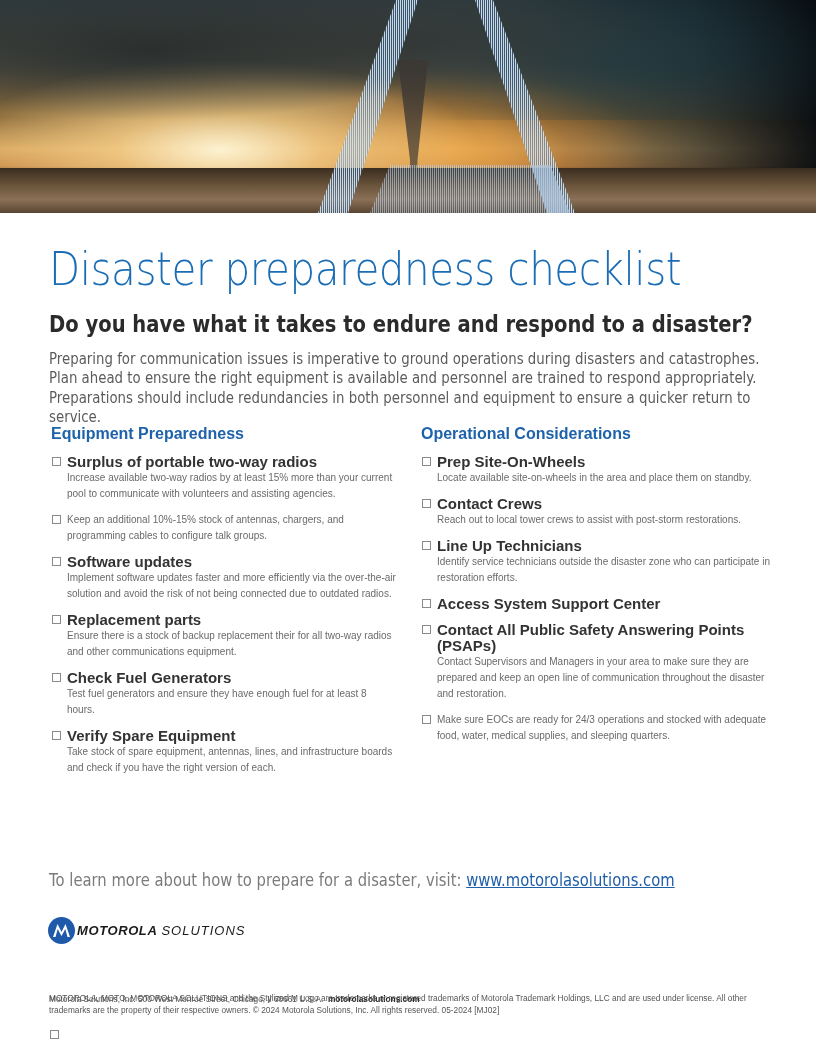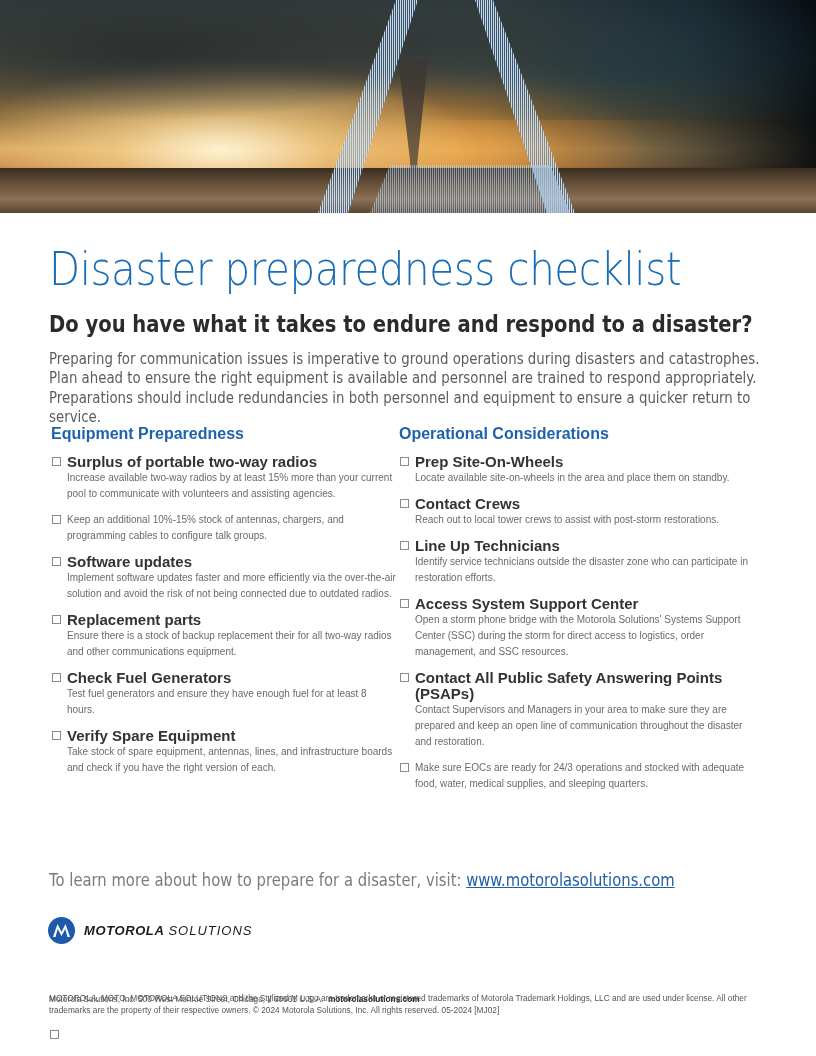--- a/index.html
+++ b/index.html
@@ -51,21 +51,21 @@
       transform: scaleX(0.85); transform-origin: left top; white-space: nowrap;
     }
     .intro {
       position: absolute; left: 49px; top: 350px; width: 840px;
       font-size: 15.5px; line-height: 19.3px; color: #5c5c5c; font-family: "DejaVu Sans", sans-serif;
       transform: scaleX(0.86); transform-origin: left top;
     }
 
     .col { position: absolute; top: 424px; }
     .col.left { left: 51px; width: 345px; }
-    .col.right { left: 399px; width: 360px; }
+    .col.right { left: 421px; width: 360px; }
     .col-heading {
       font-size: 16px; color: #1d62aa; margin-bottom: 10px; font-family: "Liberation Sans", sans-serif;
       line-height: 20px;
       font-weight: bold;
     }
     .item { position: relative; padding-left: 16px; margin-bottom: 10px; }
     .checkbox {
       position: absolute; left: 1px; top: 3px; width: 9px; height: 9px;
       border: 1px solid #8a8a8a; background: #fff; cursor: pointer;
     }
@@ -77,21 +77,21 @@
       font-size: 17px; color: #7b7b7b; font-family: "DejaVu Sans", sans-serif;
       transform: scaleX(0.87); transform-origin: left top; white-space: nowrap;
     }
     .learn a { color: #1f5fa8; text-decoration: underline; }
 
     .logo { position: absolute; left: 48px; top: 915px; height: 30px; display: flex; align-items: center; }
     .logo-mark {
       width: 27px; height: 27px; border-radius: 50%; background: #1f5aaa;
       display: flex; align-items: center; justify-content: center;
     }
-    .logo-word { margin-left: 9px; font-size: 13px; color: #1a1a1a; letter-spacing: 0.4px; }
+    .logo-word { margin-left: 2px; font-size: 13px; color: #1a1a1a; letter-spacing: 0.4px; }
     .logo-word b { font-weight: 900; font-style: italic; letter-spacing: 0.6px; }
     .logo-word span { font-style: italic; font-weight: normal; letter-spacing: 1px; }
 
     .footer { position: absolute; left: 49px; width: 740px; font-size: 8.3px; color: #555; line-height: 12px; }
     .footer.addr { top: 975px; margin-top: 18px; }
     .footer.addr b { color: #222; }
     .footer.legal { top: 992px; }
     .bottom-box { position: absolute; left: 50px; top: 1030px; width: 9px; height: 9px; border: 1px solid #8a8a8a; }
   </style>
 </head>
@@ -156,21 +156,20 @@
     <div class="item-desc">Reach out to local tower crews to assist with post-storm restorations.</div>
   </div>
   <div class="item">
     <span class="checkbox"></span>
     <div class="item-title">Line Up Technicians</div>
     <div class="item-desc">Identify service technicians outside the disaster zone who can participate in restoration efforts.</div>
   </div>
   <div class="item">
     <span class="checkbox"></span>
     <div class="item-title">Access System Support Center</div>
-    <div class="item-desc">Open a storm phone bridge with the Motorola Solutions' Systems Support Center (SSC) during the storm for direct access to logistics, order management, and SSC resources.</div>
   </div>
   <div class="item">
     <span class="checkbox"></span>
     <div class="item-title">Contact All Public Safety Answering Points (PSAPs)</div>
     <div class="item-desc">Contact Supervisors and Managers in your area to make sure they are prepared and keep an open line of communication throughout the disaster and restoration.</div>
   </div>
   <div class="item">
     <span class="checkbox"></span>
     <div class="item-desc">Make sure EOCs are ready for 24/3 operations and stocked with adequate food, water, medical supplies, and sleeping quarters.</div>
   </div>

